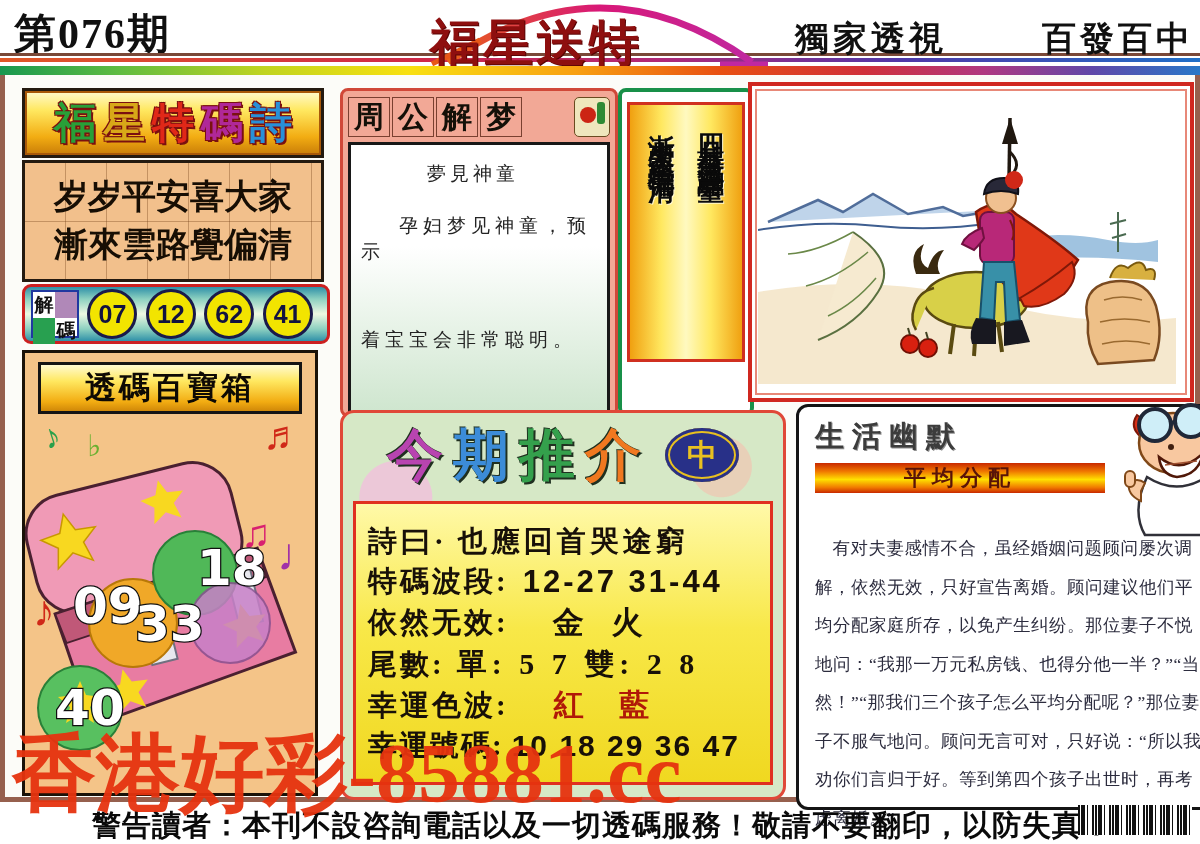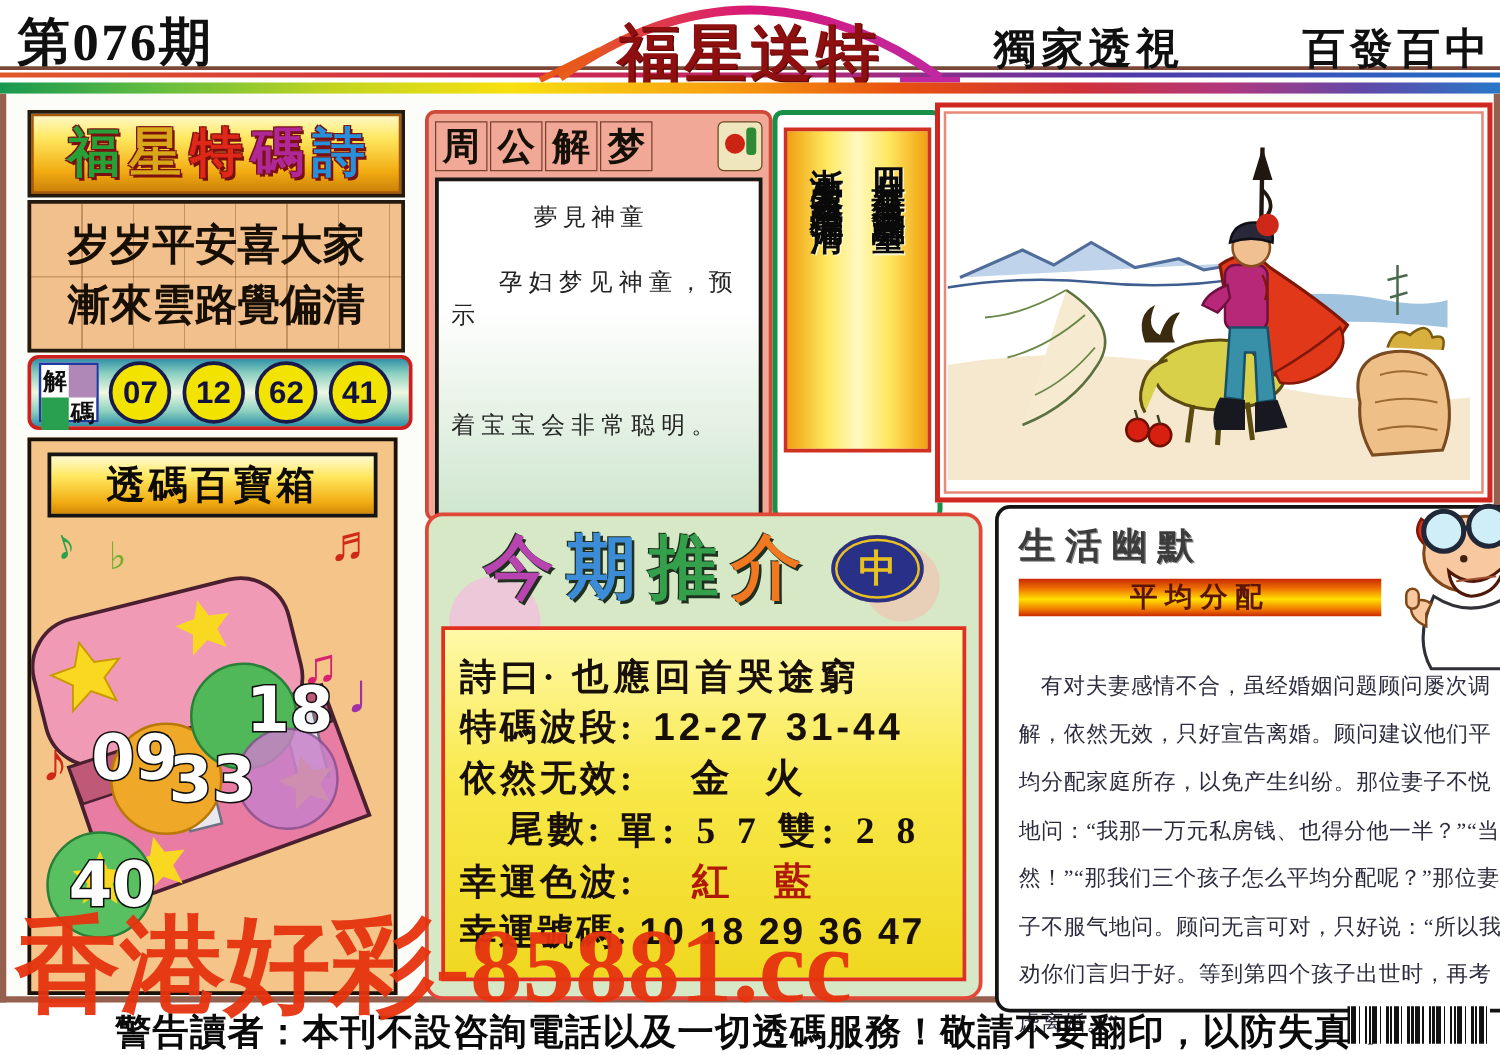--- a/index.html
+++ b/index.html
@@ -6,21 +6,21 @@
   #page{position:relative;width:1200px;height:844px;background:#ffffff;overflow:hidden;
         font-family:"Liberation Sans","DejaVu Sans",sans-serif;}
   .cjk{font-family:"Liberation Serif","DejaVu Serif",serif;}
   .abs{position:absolute;}
 
   
   #issue{left:14px;top:6px;font-size:42px;font-weight:900;color:#101010;letter-spacing:2px;}
   #hdr-line-brown{left:0;top:53px;width:1200px;height:3px;background:#7a4838;}
   #hdr-line-grad{left:0;top:58px;width:1200px;height:4px;
      background:linear-gradient(90deg,#e05828,#d02848 35%,#b02878 55%,#5038a8 75%,#2070c8 100%);}
-  #masthead{left:430px;top:0;width:340px;height:52px;background:#ffffff;text-align:center;}
+  #masthead{left:430px;top:0;width:340px;height:52px;background:#ffffff;text-align:left;}
   #masthead svg{position:absolute;left:0;top:0;}
   #masthead .title{position:absolute;left:0;right:0;top:10px;font-size:50px;font-weight:900;
      color:#8e0f0f;letter-spacing:3px;text-shadow:1px 1px 0 #5a0505;}
   #slogan-left{left:795px;top:16px;font-size:34px;font-weight:900;color:#101010;letter-spacing:4px;}
   #slogan-right{left:1042px;top:16px;font-size:34px;font-weight:900;color:#101010;letter-spacing:4px;}
 
   
   #rainbow{left:0;top:66px;width:1200px;height:9px;
      background:linear-gradient(90deg,#189850,#60bc40 10%,#c0d420 22%,#f8e010 34%,#f8a010 48%,#e85010 60%,#d03038 72%,#b03880 82%,#6048a8 91%,#2878c8 100%);}
   #frame{left:0;top:75px;width:1190px;height:722px;border-left:5px solid #96604e;border-right:5px solid #96604e;
@@ -280,21 +280,21 @@
         <span class="cjk" style="font-size:29px;font-weight:900;color:#181008;margin-left:10px;letter-spacing:4px;">也應回首哭途窮</span>
       </div>
       <div style="display:flex;align-items:center;">
         <span class="cjk" style="font-size:29px;font-weight:900;color:#181008;letter-spacing:3px;">特碼波段:</span>
         <span style="font-size:31px;font-weight:900;color:#181008;margin-left:14px;letter-spacing:3px;">12-27 31-44</span>
       </div>
       <div style="display:flex;align-items:center;">
         <span class="cjk" style="font-size:29px;font-weight:900;color:#181008;letter-spacing:3px;">依然无效:</span>
         <span class="cjk" style="font-size:31px;font-weight:900;color:#181008;margin-left:44px;letter-spacing:10px;">金 火</span>
       </div>
-      <div style="display:flex;margin-left:38px;">
+      <div style="display:flex;align-items:center;">
         <span class="cjk" style="font-size:29px;font-weight:900;color:#181008;letter-spacing:3px;">尾數:</span>
         <span class="cjk" style="font-size:30px;font-weight:900;color:#181008;margin-left:12px;letter-spacing:5px;">單: 5 7  雙: 2 8</span>
       </div>
       <div style="display:flex;align-items:center;">
         <span class="cjk" style="font-size:29px;font-weight:900;color:#181008;letter-spacing:3px;">幸運色波:</span>
         <span class="cjk" style="font-size:30px;font-weight:900;color:#b01808;margin-left:45px;letter-spacing:14px;">紅  藍</span>
       </div>
       <div style="display:flex;align-items:center;">
         <span class="cjk" style="font-size:29px;font-weight:900;color:#181008;letter-spacing:2px;">幸運號碼:</span>
         <span style="font-size:30px;font-weight:900;color:#181008;margin-left:8px;letter-spacing:2px;">10 18 29 36 47</span>

